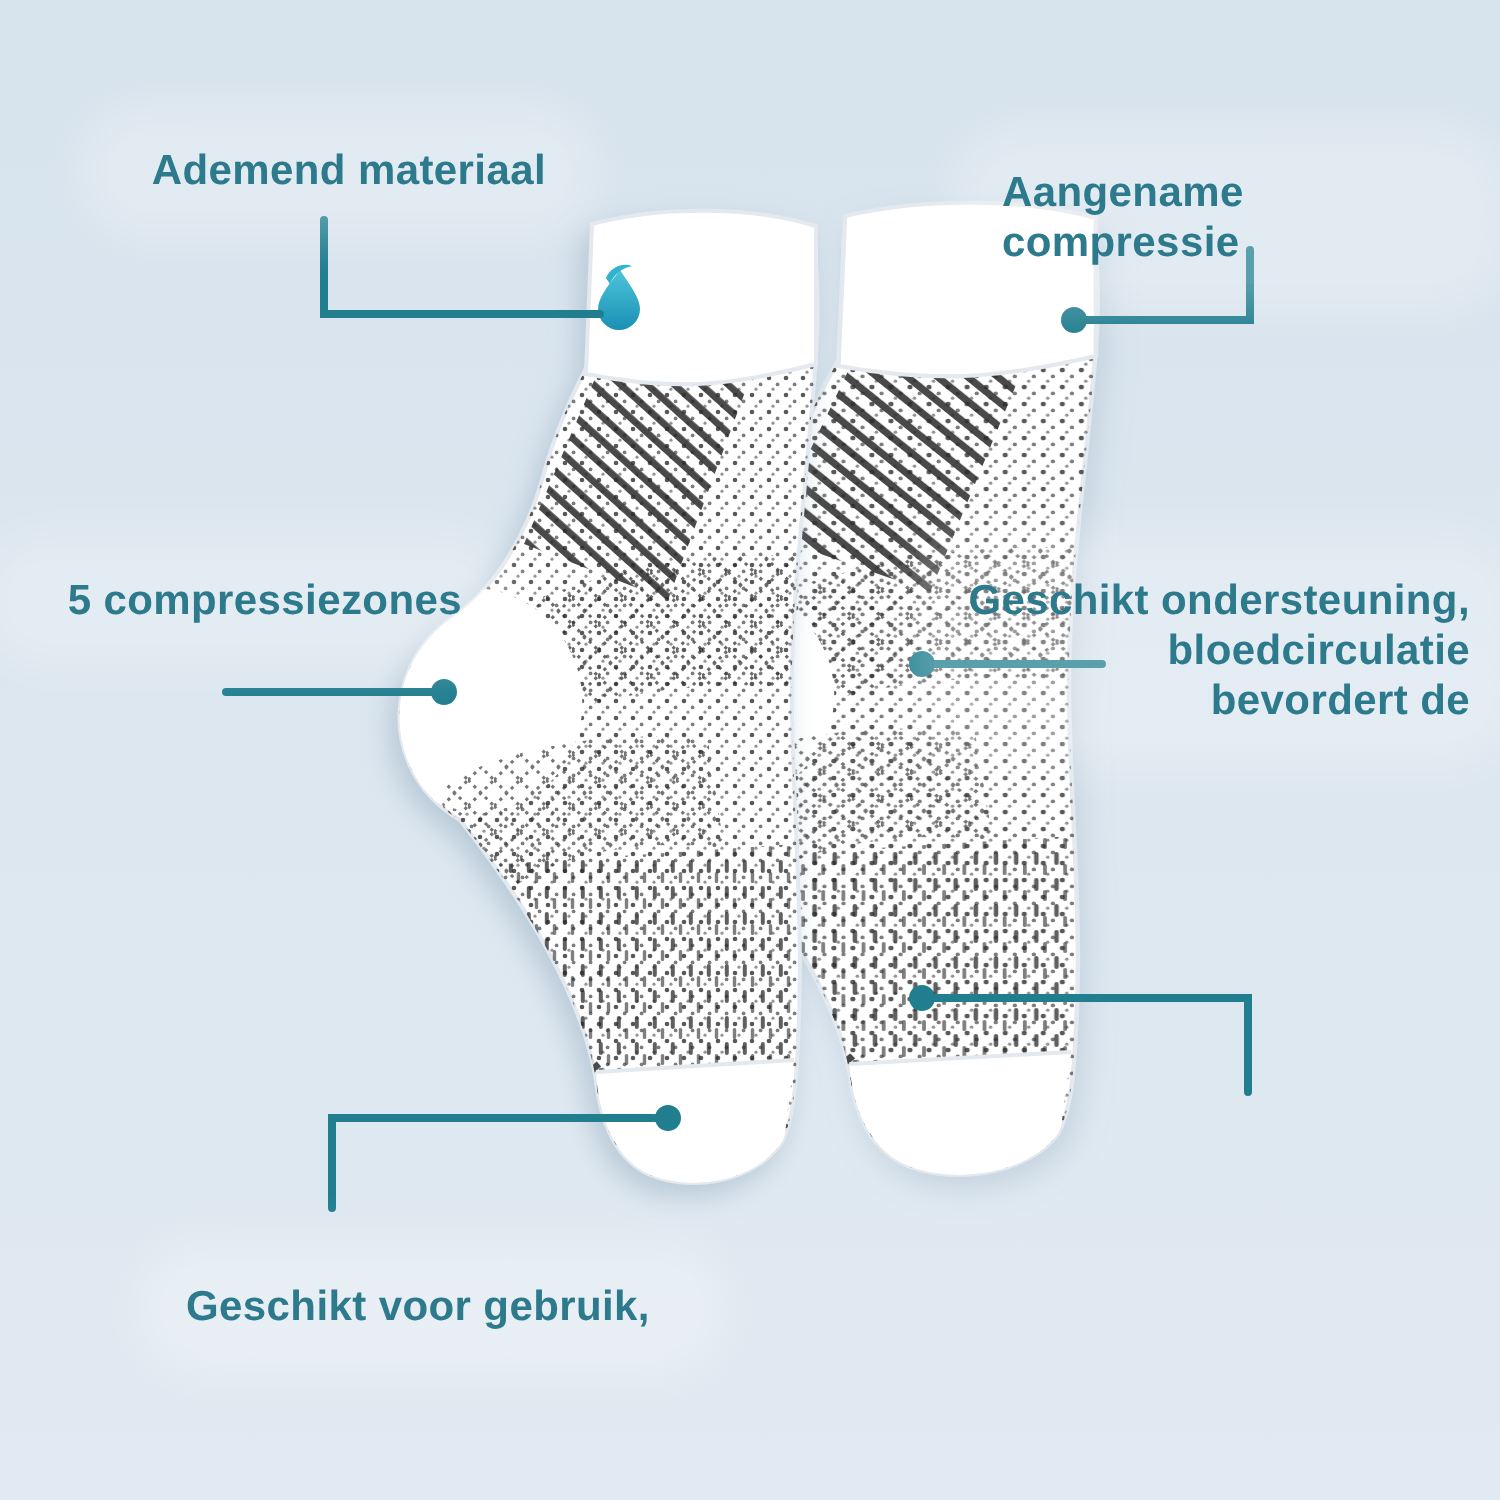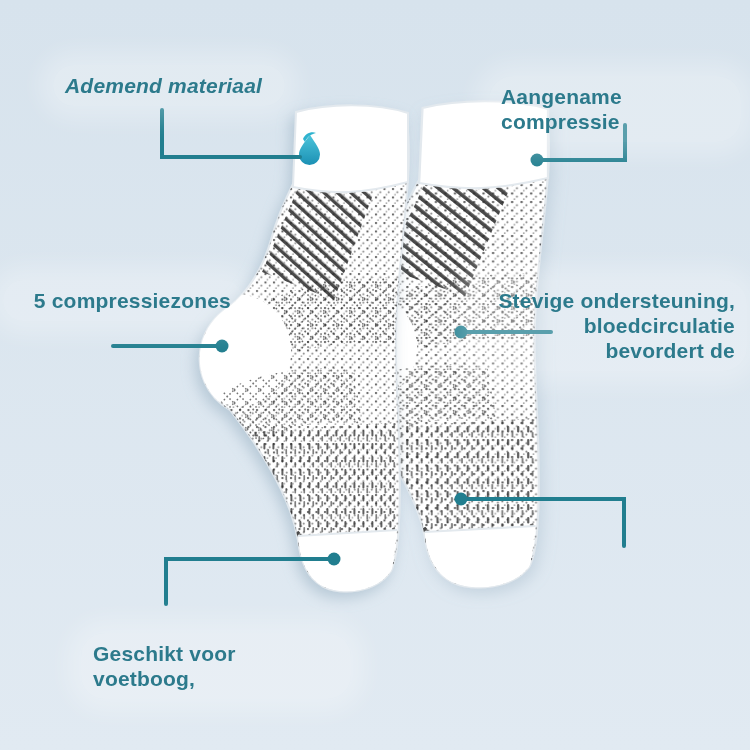--- a/index.html
+++ b/index.html
@@ -30,21 +30,21 @@
     color:var(--accent-teal);
     font-size:21px;
     font-weight:700;
     line-height:25px;
     letter-spacing:.2px;
     background:rgba(255,255,255,.26);
     box-shadow:0 0 22px 14px rgba(255,255,255,.26);
     border-radius:24px;
   }
   .label .line{display:block;}
-  .l-ademend      {left:53px;  top:65px;  width:232px; text-align:left;font-style:italic;}
+  .l-ademend      {left:53px;  top:65px;  width:232px; text-align:right;}
   .l-compressie   {left:489px; top:76px;  width:252px; text-align:left;}
   .l-zones        {left:3px;   top:280px; width:240px; text-align:right;}
   .l-ondersteuning{right:3px;  top:280px; width:280px; text-align:right;}
   .l-voetboog     {right:14px; top:555px; width:300px; text-align:right;}
   .l-warmweer     {left:81px;  top:633px; width:270px; text-align:left;}
   .conn{stroke:var(--connector-teal);stroke-width:4;fill:none;stroke-linecap:round;}
   .dot{fill:var(--connector-teal);stroke:none;}
 </style>
 </head>
 <body>
@@ -142,23 +142,23 @@
 
   <div class="label l-compressie">
     <span class="line">Aangename compressie</span>
   </div>
 
   <div class="label l-zones">
     <span class="line">5 compressiezones</span>
   </div>
 
   <div class="label l-ondersteuning">
-    <span class="line">Stevige ondersteuning,</span>
+    <span class="line">Geschikt ondersteuning,</span>
     <span class="line">bloedcirculatie</span>
     <span class="line">bevordert de</span>
   </div>
 
 
   <div class="label l-warmweer">
-    <span class="line">Geschikt voor voetboog,</span>
+    <span class="line">Geschikt voor gebruik,</span>
   </div>
 
 </div>
 
 </body></html>

